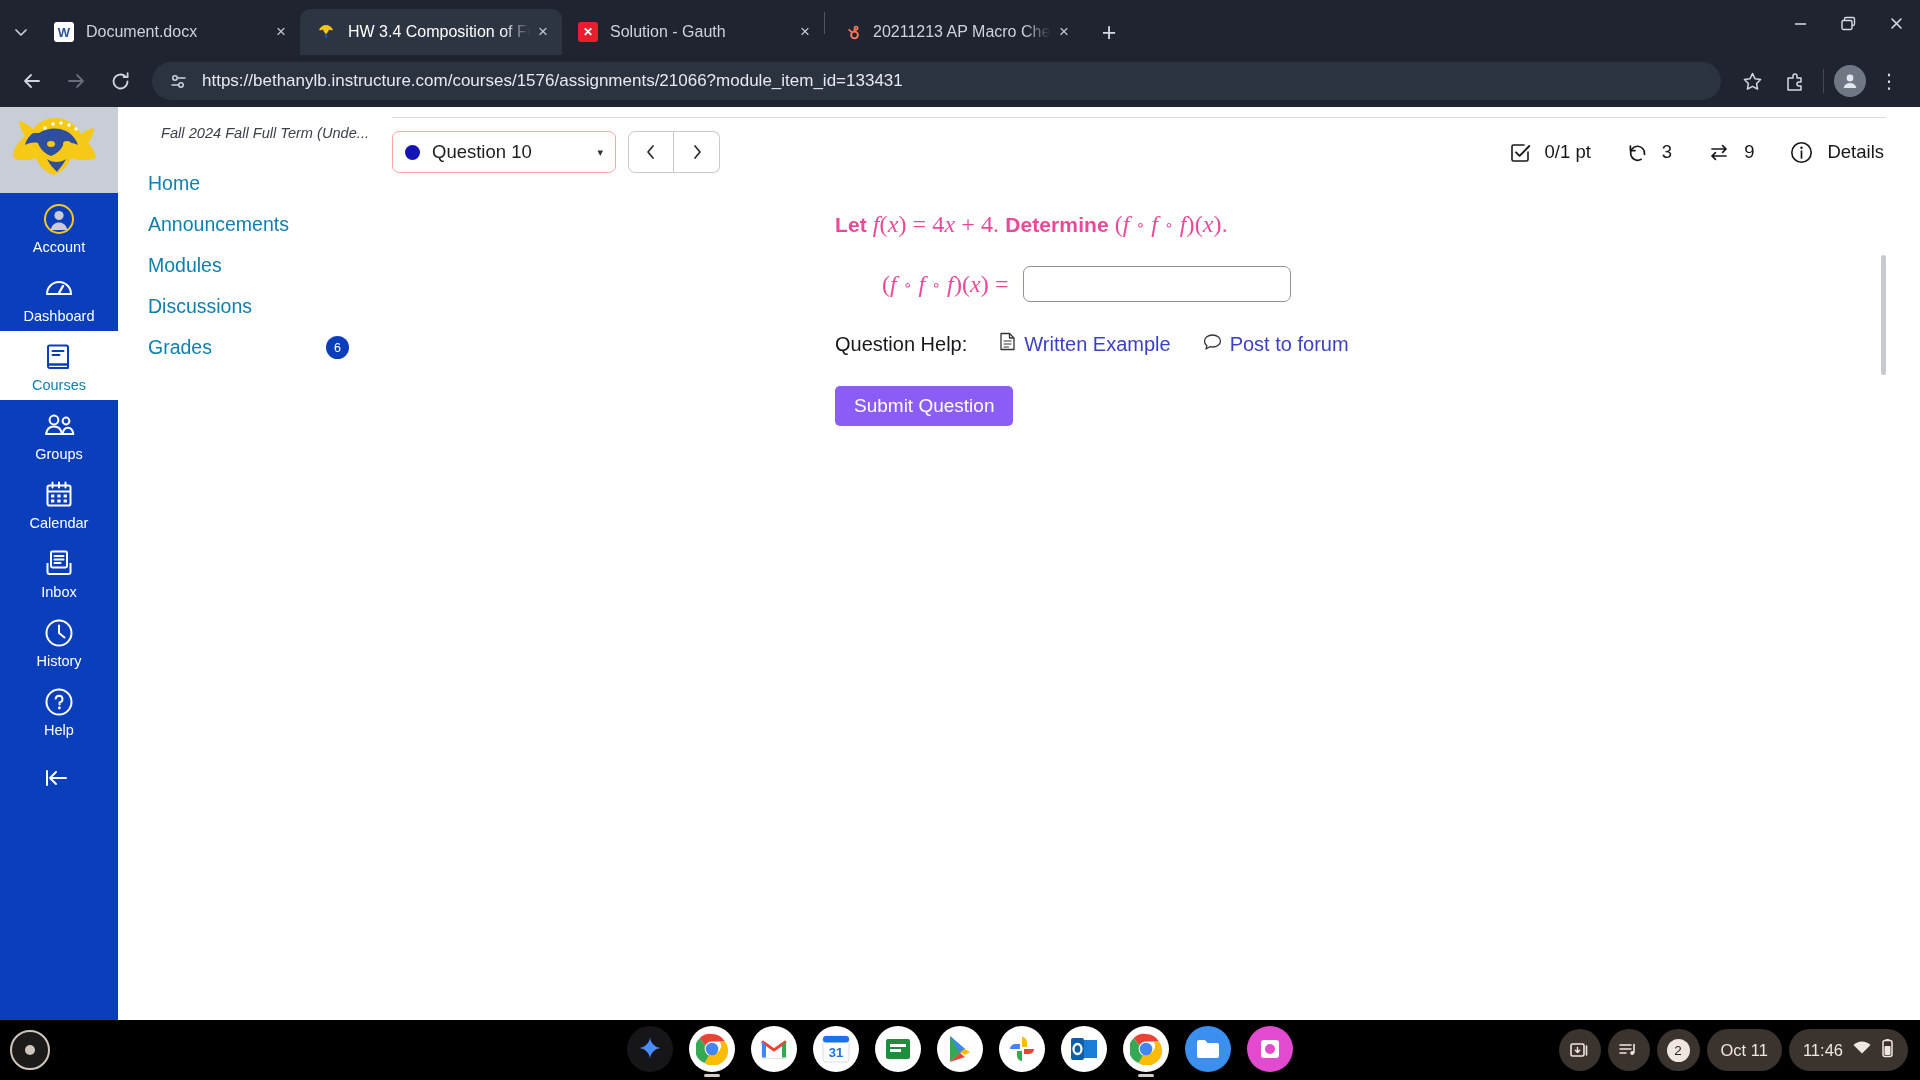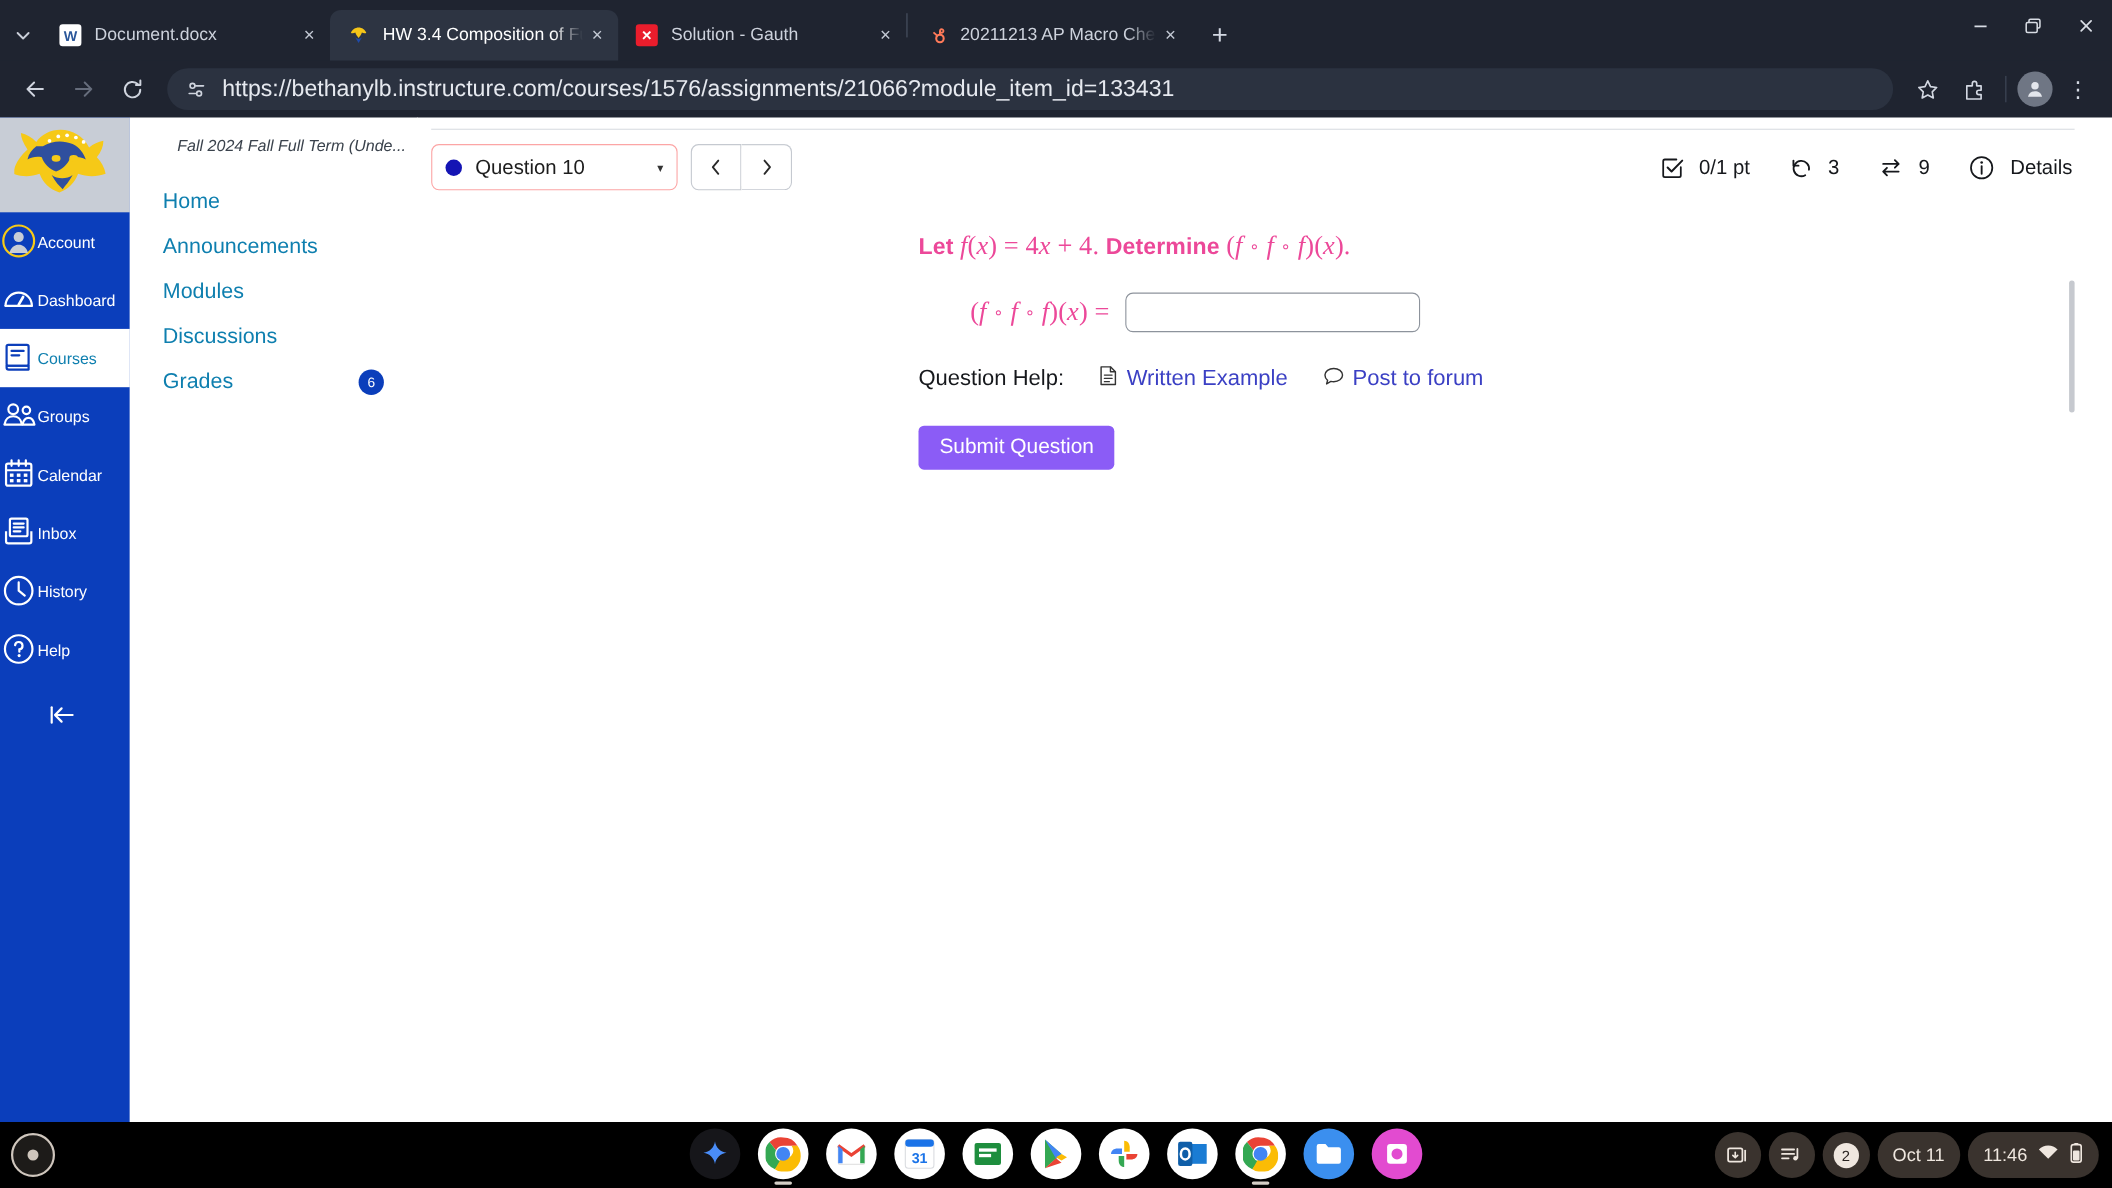--- a/index.html
+++ b/index.html
@@ -120,21 +120,21 @@
     cursor: text;
   }
   #omnibox .site-icon {
     width: 24px; height: 24px; flex: none;
     display: flex; align-items: center; justify-content: center;
     color: #cfd4de; margin-right: 12px;
   }
   #omnibox .url {
     flex: 1 1 auto;
     color: #e6e9ef;
-    font-size: 21px;
+    font-size: 17px;
     white-space: nowrap;
     overflow: hidden;
   }
   .tool-icon {
     width: 38px; height: 38px; flex: none;
     display: flex; align-items: center; justify-content: center;
     color: #d3d8e2; cursor: pointer;
   }
   .tb-sep { width:1px; height:24px; background:#414a5a; flex:none; margin:0 6px; }
   #profile-avatar {
@@ -164,21 +164,21 @@
   }
   #brand-logo {
     width: 118px; height: 86px;
     background: #c8cdd6;
     display: flex; align-items: center; justify-content: center;
     flex: none;
   }
   .gnav-item {
     width: 118px;
     padding: 9px 0 7px;
-    display: flex; flex-direction: row;
+    display: flex; flex-direction: column;
     align-items: center;
     font-size: 14.5px;
     color: #ffffff;
     cursor: pointer;
     flex: none;
   }
   .gnav-item .gicon {
     width: 34px; height: 34px;
     display: flex; align-items: center; justify-content: center;
     margin-bottom: 3px;

